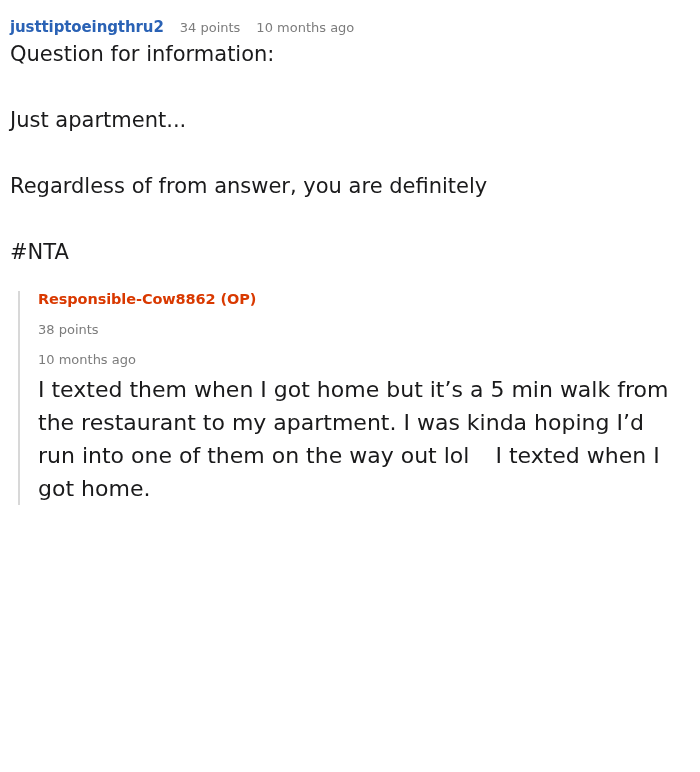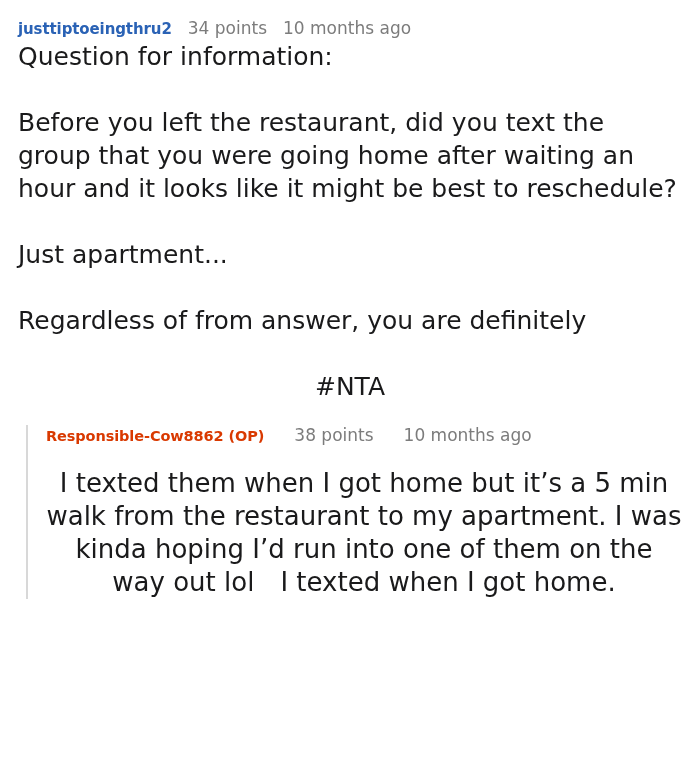--- a/index.html
+++ b/index.html
@@ -12,82 +12,82 @@
     background: #ffffff;
     font-family: "DejaVu Sans", "Liberation Sans", sans-serif;
     color: #1a1a1b;
     overflow: hidden;
   }
   .thread {
     position: relative;
     width: 700px;
     height: 772px;
     box-sizing: border-box;
-    padding: 18px 18px 0 18px;
+    padding: 18px 18px 0 10px;
   }
 
   
   .meta {
     display: flex;
     align-items: baseline;
     gap: 16px;
     white-space: nowrap;
   }
   .meta .author {
     font-size: 15px;
     font-weight: bold;
     color: #2a62b5;
     letter-spacing: -0.1px;
   }
   .meta .author.op {
     color: #d93900;
   }
   .meta .points,
   .meta .age {
-    font-size: 17px;
+    font-size: 13px;
     color: #7c7c7c;
     font-weight: normal;
   }
 
   
   .body {
-    font-size: 25px;
+    font-size: 21px;
     line-height: 33px;
     color: #1a1a1b;
   }
   .body p {
     margin: 0 0 33px 0;
   }
   .body p:last-child {
     margin-bottom: 0;
-    text-align: center;
   }
 
   
   .comment-top > .meta {
     margin-bottom: 2px;
   }
 
   
   .reply {
     margin-top: 22px;
     margin-left: 8px;
     padding-left: 18px;
     border-left: 2px solid #d8d8d8;
   }
   .reply .meta {
-    gap: 30px;
+    gap: 15px;
+    flex-direction: column;
   }
   .reply .meta .author {
     font-size: 14.5px;
   }
   .reply .body {
-    font-size: 26px;
+    font-size: 22px;
     line-height: 33px;
-    margin-top: 22px;
+    margin-top: 6px;
   }
   .reply .body p {
     margin-bottom: 0;
   }
   .gap {
     display: inline-block;
     width: 26px;
   }
 </style>
 </head>
@@ -96,21 +96,20 @@
 <div class="thread">
 
   <div class="comment-top">
     <div class="meta">
       <span class="author">justtiptoeingthru2</span>
       <span class="points">34 points</span>
       <span class="age">10 months ago</span>
     </div>
     <div class="body">
       <p>Question for information:</p>
-      <p>Before you left the restaurant, did you text the group that you were going home after waiting an hour and it looks like it might be best to reschedule?</p>
       <p>Just apartment...</p>
       <p>Regardless of from answer, you are definitely</p>
       <p>#NTA</p>
     </div>
   </div>
 
   <div class="reply">
     <div class="meta">
       <span class="author op">Responsible-Cow8862 (OP)</span>
       <span class="points">38 points</span>

